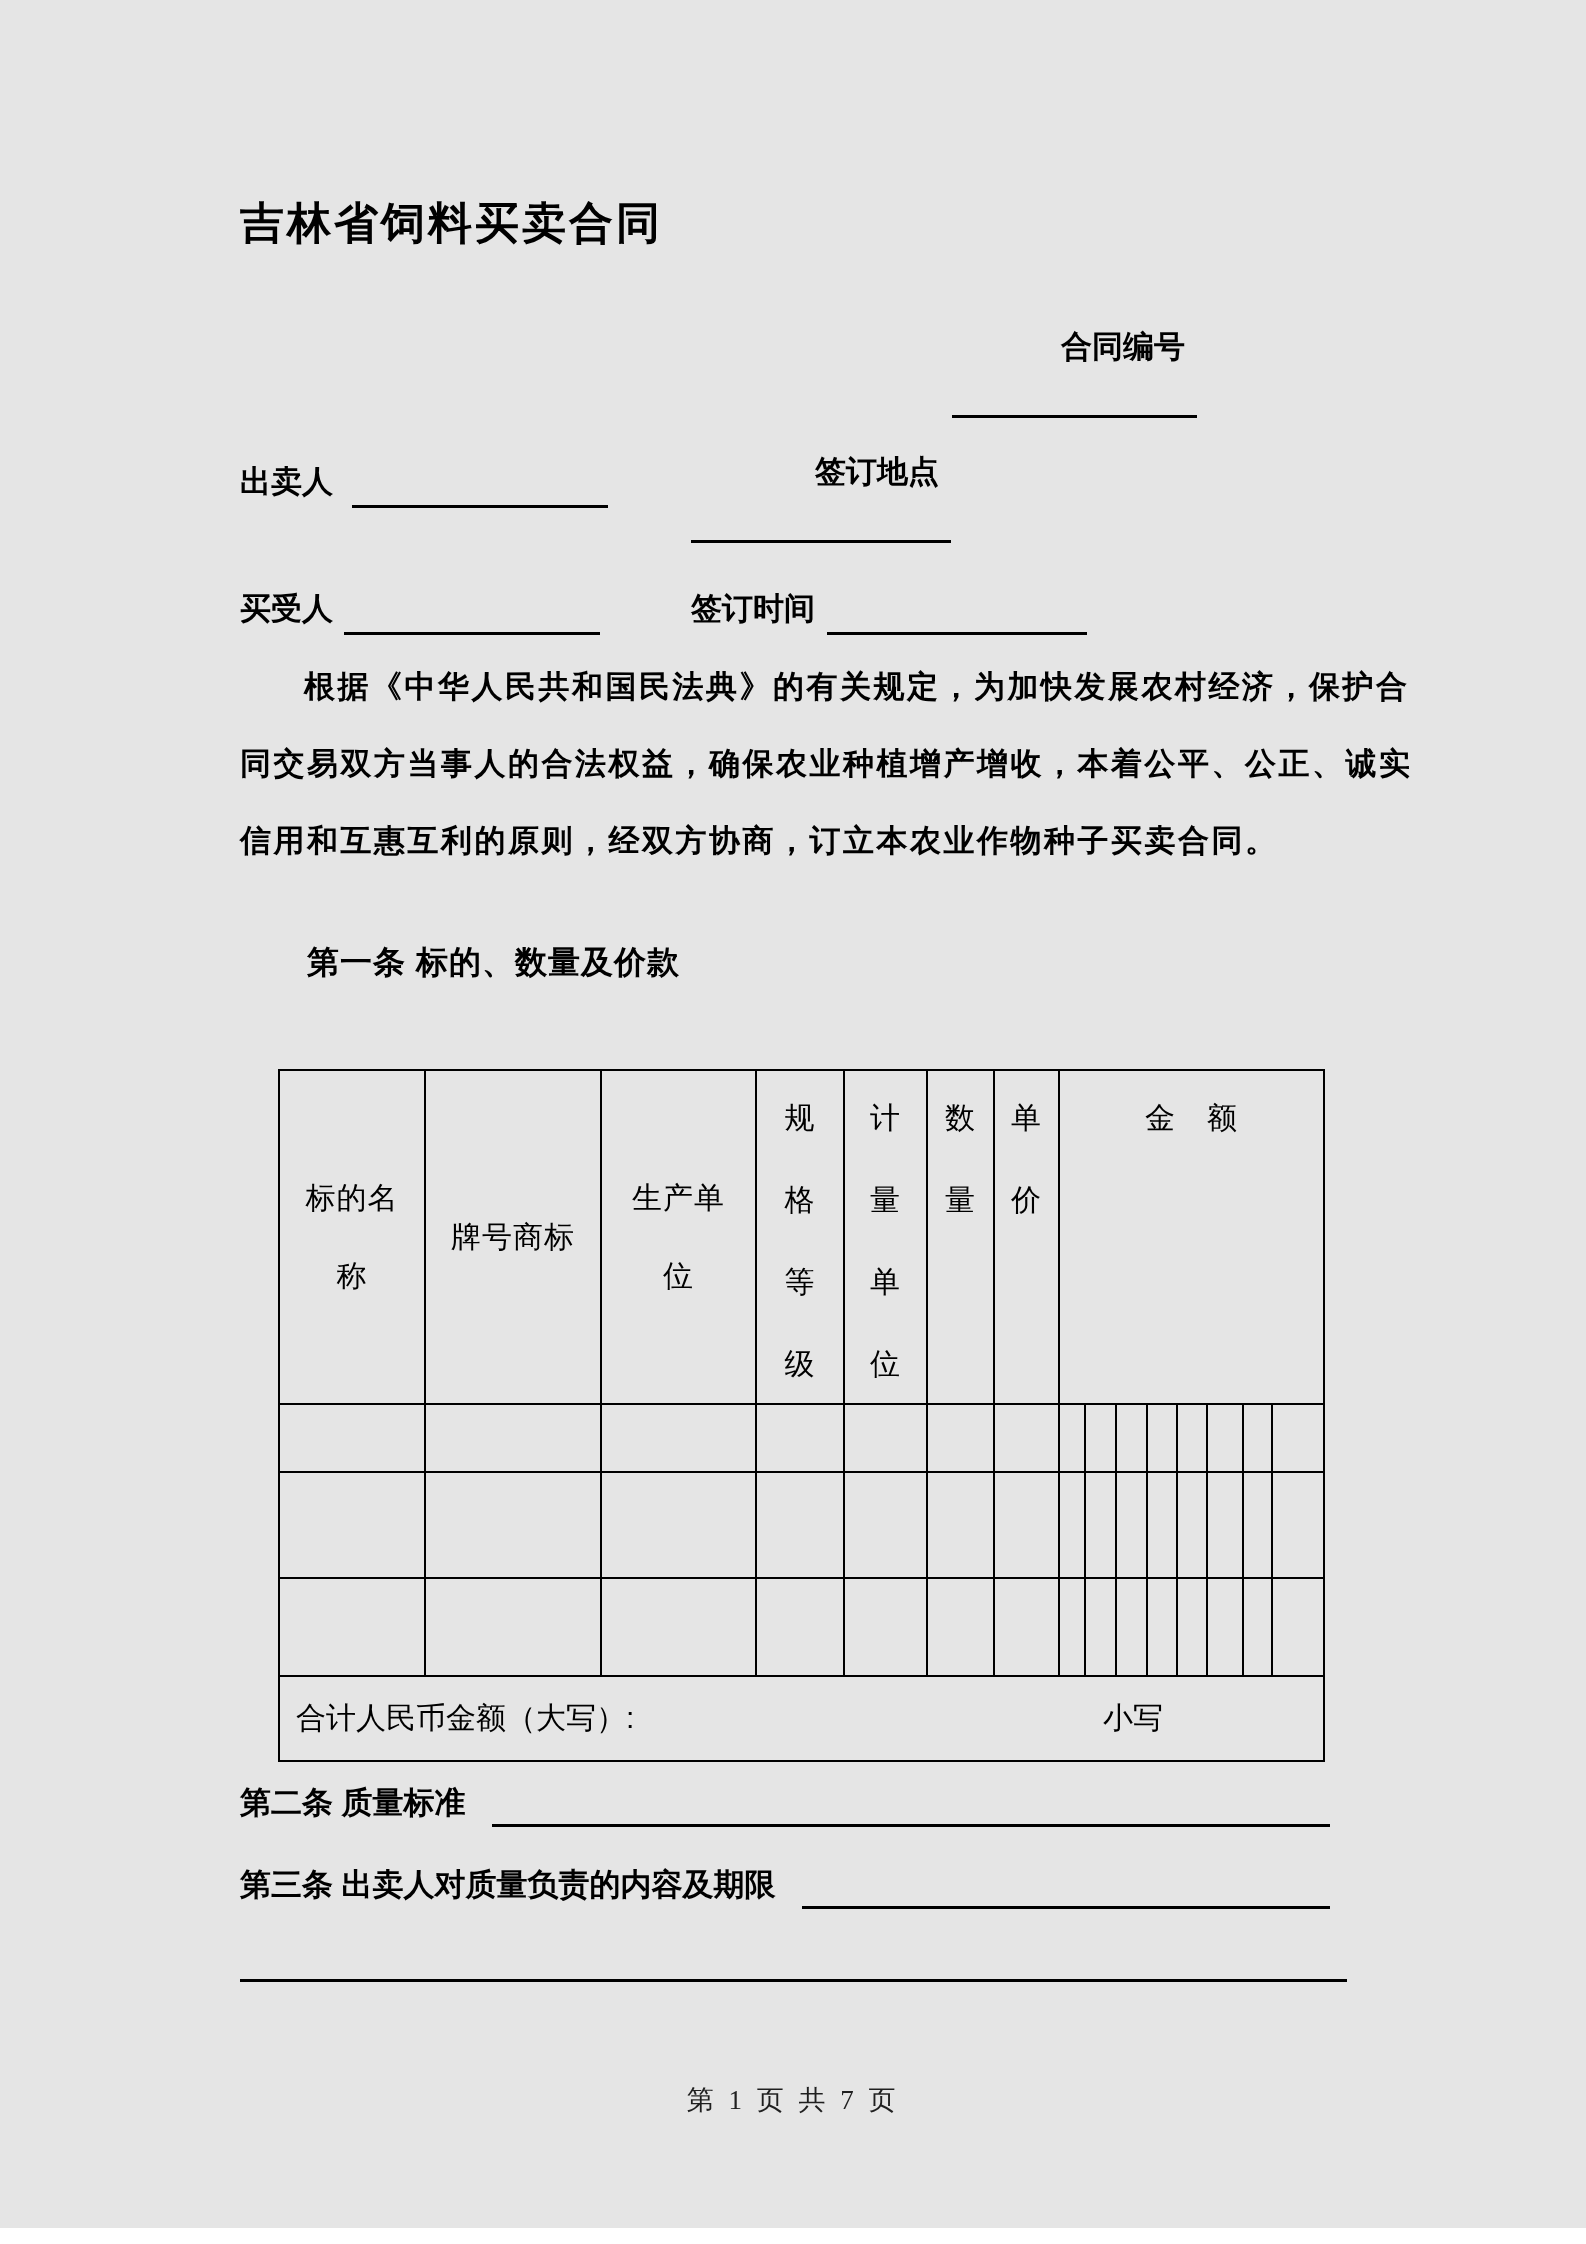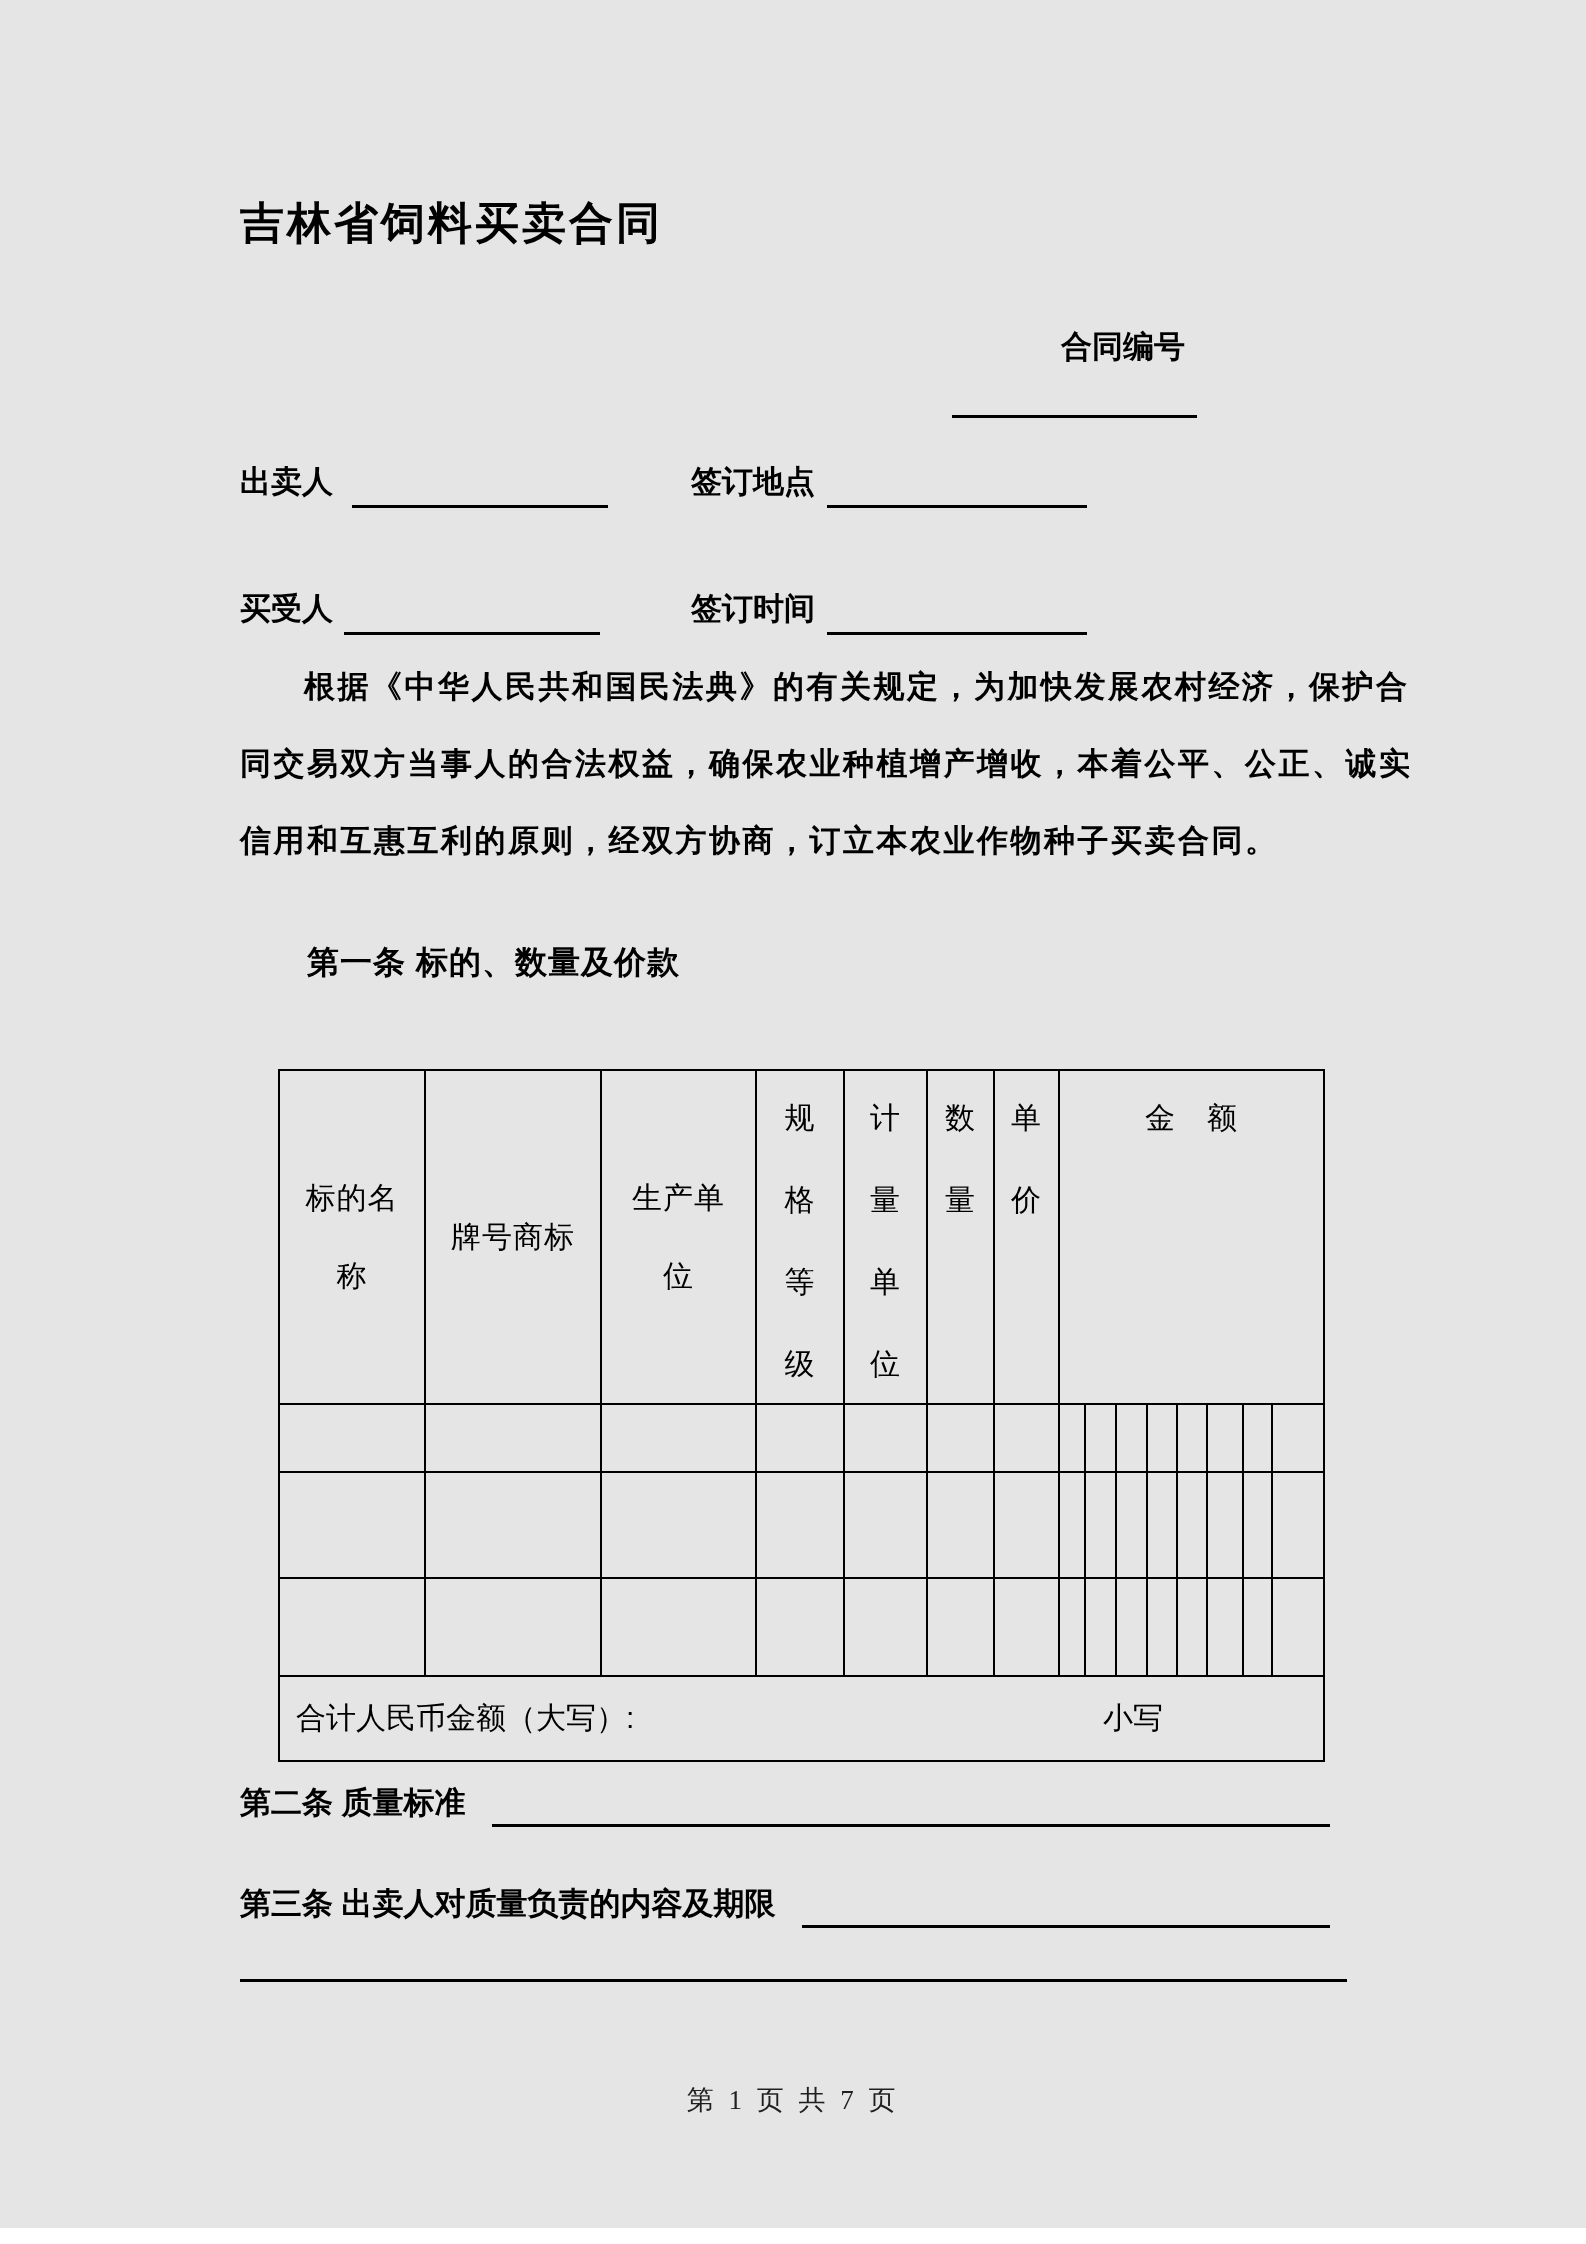--- a/index.html
+++ b/index.html
@@ -62,21 +62,21 @@
   <div class="fieldrow" style="left:952px;top:326px;flex-direction:column;">
     <span class="lbl lblw4">合同编号</span>
     <span class="blank" style="width:245px"></span>
   </div>
 
   <div class="fieldrow" style="left:240px;top:462px;gap:8px;">
     <span class="lbl lblw3">出卖人</span>
     <span class="blank" style="width:256px"></span>
   </div>
 
-  <div class="fieldrow" style="left:691px;top:462px;">
+  <div class="fieldrow" style="left:691px;top:451px;flex-direction:column;">
     <span class="lbl lblw4">签订地点</span>
     <span class="blank" style="width:260px"></span>
   </div>
 
   <div class="fieldrow" style="left:240px;top:589px;">
     <span class="lbl lblw3">买受人</span>
     <span class="blank" style="width:256px"></span>
   </div>
 
   <div class="fieldrow" style="left:691px;top:589px;">
@@ -205,21 +205,21 @@
       </div>
     </div>
 
   </div>
 
   <div class="artrow" style="left:240px;top:1781px;">
     <span class="arthead" style="width:252px">第二条 质量标准</span>
     <span class="artblank"></span>
   </div>
 
-  <div class="artrow" style="left:240px;top:1863px;margin-top:19px;">
+  <div class="artrow" style="left:240px;top:1863px;">
     <span class="arthead" style="width:562px">第三条 出卖人对质量负责的内容及期限</span>
     <span class="artblank"></span>
   </div>
 
   <div class="abs soloblank"></div>
 
   <div class="abs footer">第 1 页 共 7 页</div>
 
 </div>
 

